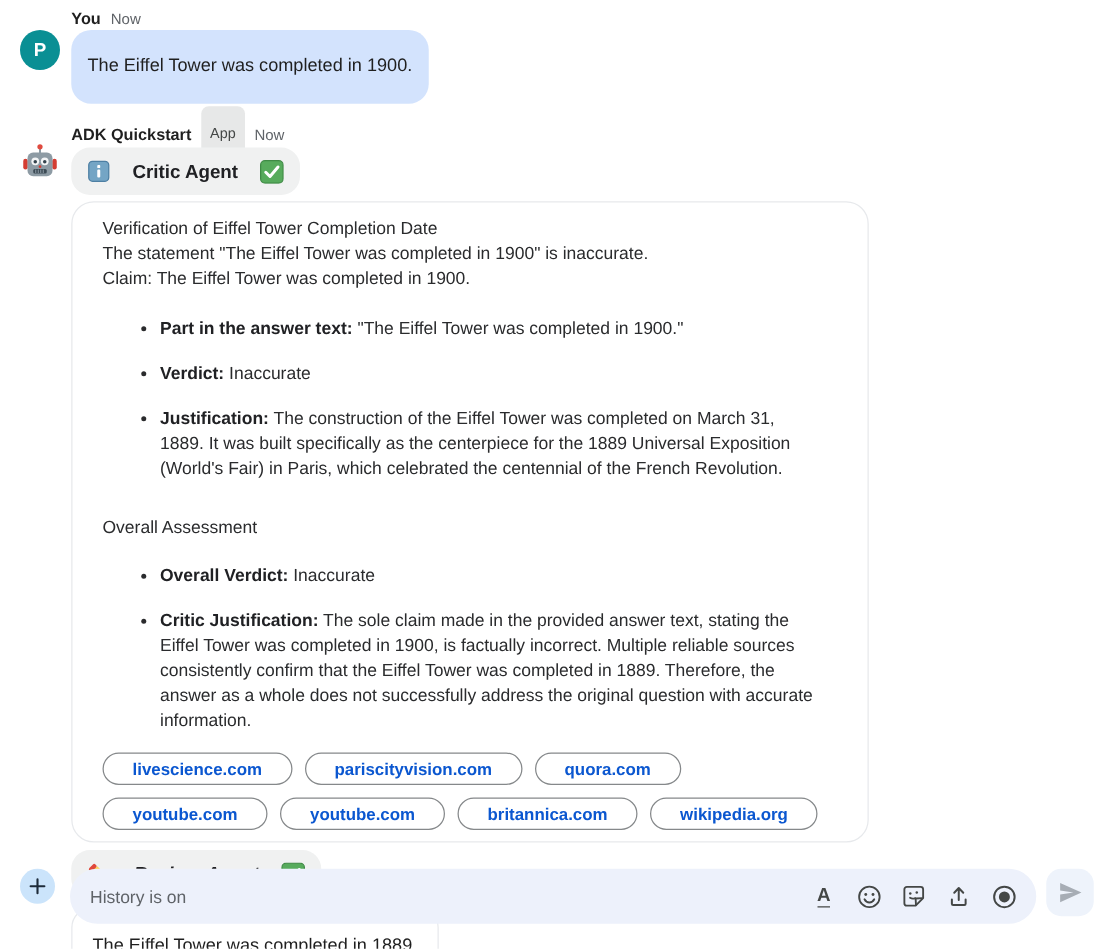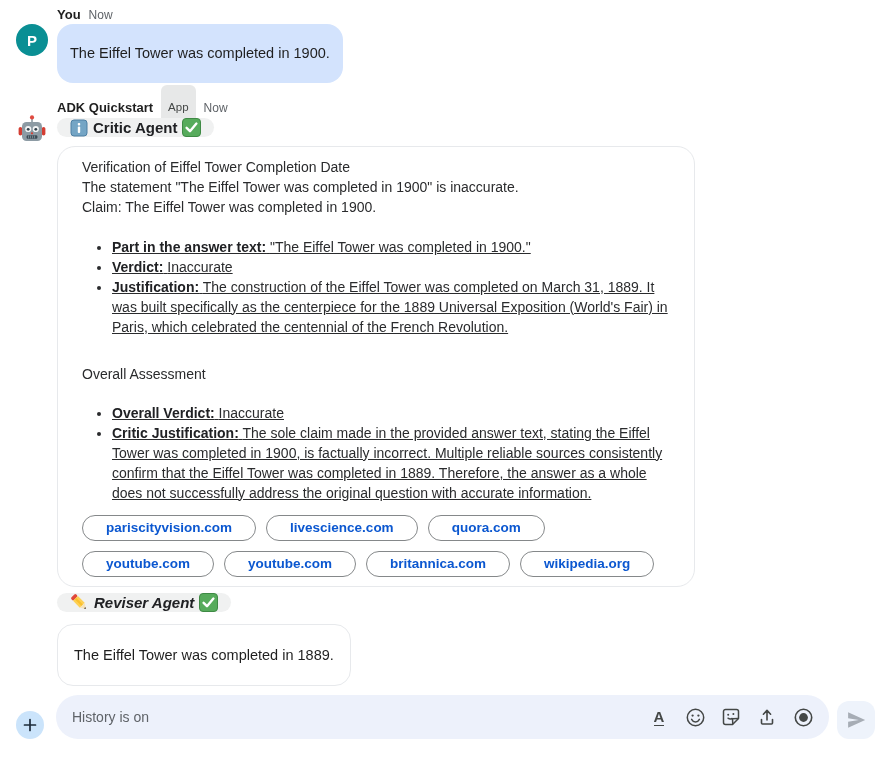--- a/index.html
+++ b/index.html
@@ -19,49 +19,49 @@
     padding:16px 7px; line-height:1.2; }
 
   .avatar { width:32px; height:32px; border-radius:50%; display:flex;
     align-items:center; justify-content:center; }
   .avatar-user { background:#0a8f94; color:#fff; font-size:15px; font-weight:bold; margin-top:7px; }
   .avatar-bot { margin-top:2px; }
 
   .bubble-user { display:inline-block; background:#d3e3fd; border-radius:16px;
     padding:20px 13px; font-size:14.5px; line-height:19px; margin-top:1px; color:#1f1f1f; }
 
-  .agent-pill { display:inline-flex; align-items:center; gap:5px; height:19px;
+  .agent-pill { display:inline-flex; align-items:center; gap:18px; height:38px;
     background:#f0f1f1; border-radius:15px; padding:0 13px; }
   .agent-pill .agent-name { font-size:15px; font-weight:bold; color:#202124; }
 
   
   .card { width:638px; background:#fff; border:1.5px solid #e7e9ec; border-radius:18px;
     margin-top:5px; padding:10px 20px 9px 24px; font-size:14px; line-height:20px; color:#2a2b2d; }
   .card p { margin:0; }
   .card ul { margin:20px 0 0 0; padding-left:30px; }
-  .card ul li { margin:0;text-decoration:underline; }
+  .card ul li { margin:16px; }
   .card .section-heading { margin-top:27px; }
   .card ul.overall { margin-top:19px; }
   b.bullet-label { color:#202124; }
 
   .chips { display:flex; flex-wrap:wrap; gap:10px; margin-top:12px; width:600px; }
   .chip { display:inline-flex; align-items:center; height:26px; padding:0 23px;
     border:1px solid #85888a; border-radius:13px; background:#fff; cursor:pointer;
     font-size:13.5px; font-weight:bold; color:#0b57d0; white-space:nowrap; }
 
   .reviser-pill { margin-top:6px;font-style:italic; }
   .bubble-final { display:inline-block; background:#fff; border:1.5px solid #e7e9ec;
     border-radius:16px; padding:20px 16px; font-size:14.5px; line-height:20px;
     margin-top:8px; color:#1f1f1f; }
 
   .gap-after-user { height:10px; }
 
   
   .compose { position:absolute; left:16px; right:16px; top:695px; height:44px;
-    display:flex; align-items:flex-end; }
+    display:flex; align-items:flex-start; }
   .add-btn { width:28px; height:28px; border-radius:50%; background:#cbe4fb; border:none;
     display:flex; align-items:center; justify-content:center; cursor:pointer; }
   .add-btn svg { display:block; }
   .input-pill { flex:1; height:44px; margin-left:12px; background:#edf1fb; border-radius:22px;
     display:flex; align-items:center; padding:0 14px 0 16px; }
   .msg-input { flex:1; border:none; outline:none; background:transparent; font-size:14px;
     color:#1f1f1f; font-family:inherit; }
   .msg-input::placeholder { color:#5f6368; opacity:1; }
   .compose-icons { display:flex; align-items:center; gap:12px; }
   .icon-btn { width:24px; height:24px; border:none; background:transparent; cursor:pointer;
@@ -162,22 +162,22 @@
             <b class="bullet-label">Overall Verdict:</b>
             <span>Inaccurate</span>
           </li>
           <li>
             <b class="bullet-label">Critic Justification:</b>
             <span>The sole claim made in the provided answer text, stating the Eiffel Tower was completed in 1900, is factually incorrect. Multiple reliable sources consistently confirm that the Eiffel Tower was completed in 1889. Therefore, the answer as a whole does not successfully address the original question with accurate information.</span>
           </li>
         </ul>
 
         <div class="chips">
+          <button class="chip">livescience.com</button>
           <button class="chip">pariscityvision.com</button>
-          <button class="chip">livescience.com</button>
           <button class="chip">quora.com</button>
           <button class="chip">youtube.com</button>
           <button class="chip">youtube.com</button>
           <button class="chip">britannica.com</button>
           <button class="chip">wikipedia.org</button>
         </div>
       </div>
 
       <div class="reviser-pill">
         <div class="agent-pill">

